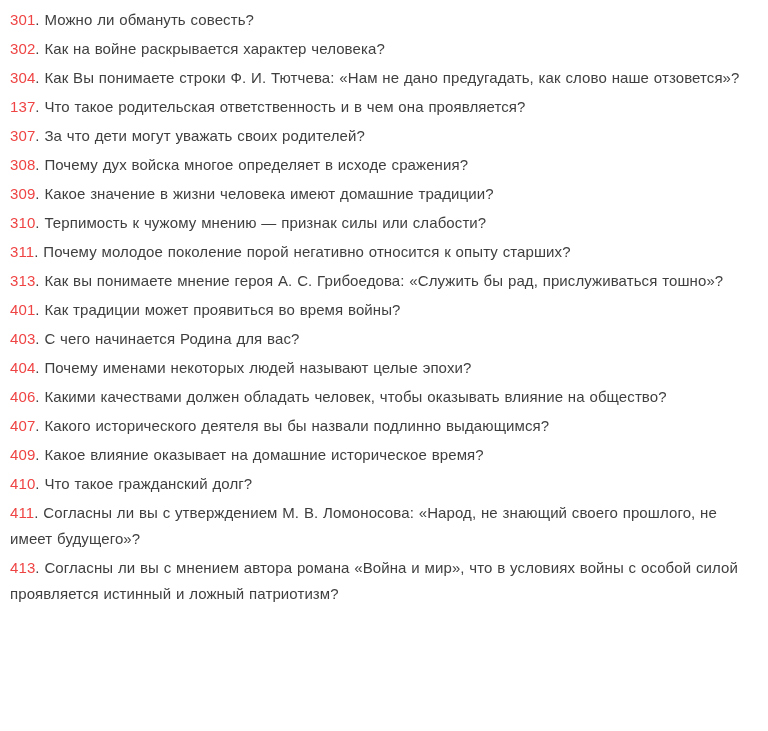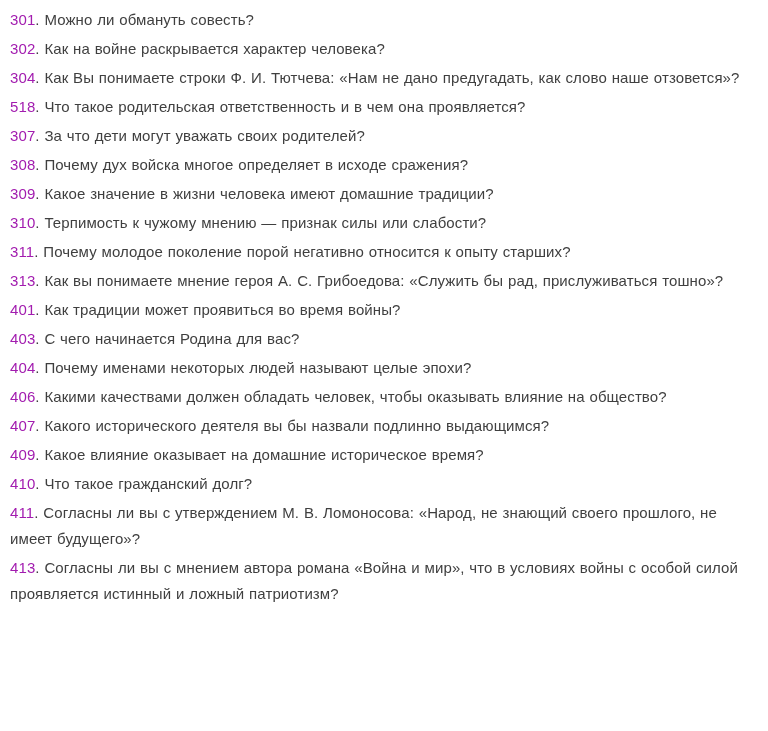--- a/index.html
+++ b/index.html
@@ -20,32 +20,32 @@
   .question {
     margin: 0 0 3px 0;
     font-size: 15px;
     line-height: 26px;
     color: #3f3f3f;
     font-weight: 400;
     letter-spacing: 0.1px;
     word-spacing: 0.5px;
   }
   .question .num {
-    color: #a21caf;
+    color: #ef4444;
   }
 </style>
 </head>
 <body>
 
 <main class="page">
   <div id="question-list">
       <p class="question"><span class="num">301</span>.&nbsp;<span>Можно ли обмануть совесть?</span></p>
       <p class="question"><span class="num">302</span>.&nbsp;<span>Как на войне раскрывается характер человека?</span></p>
       <p class="question"><span class="num">304</span>.&nbsp;<span>Как Вы понимаете строки Ф. И. Тютчева: «Нам не дано предугадать, как слово наше отзовется»?</span></p>
-      <p class="question"><span class="num">518</span>.&nbsp;<span>Что такое родительская ответственность и в чем она проявляется?</span></p>
+      <p class="question"><span class="num">137</span>.&nbsp;<span>Что такое родительская ответственность и в чем она проявляется?</span></p>
       <p class="question"><span class="num">307</span>.&nbsp;<span>За что дети могут уважать своих родителей?</span></p>
       <p class="question"><span class="num">308</span>.&nbsp;<span>Почему дух войска многое определяет в исходе сражения?</span></p>
       <p class="question"><span class="num">309</span>.&nbsp;<span>Какое значение в жизни человека имеют домашние традиции?</span></p>
       <p class="question"><span class="num">310</span>.&nbsp;<span>Терпимость к чужому мнению — признак силы или слабости?</span></p>
       <p class="question"><span class="num">311</span>.&nbsp;<span>Почему молодое поколение порой негативно относится к опыту старших?</span></p>
       <p class="question"><span class="num">313</span>.&nbsp;<span>Как вы понимаете мнение героя А. С. Грибоедова: «Служить бы рад, прислуживаться тошно»?</span></p>
       <p class="question"><span class="num">401</span>.&nbsp;<span>Как традиции может проявиться во время войны?</span></p>
       <p class="question"><span class="num">403</span>.&nbsp;<span>С чего начинается Родина для вас?</span></p>
       <p class="question"><span class="num">404</span>.&nbsp;<span>Почему именами некоторых людей называют целые эпохи?</span></p>
       <p class="question"><span class="num">406</span>.&nbsp;<span>Какими качествами должен обладать человек, чтобы оказывать влияние на общество?</span></p>

